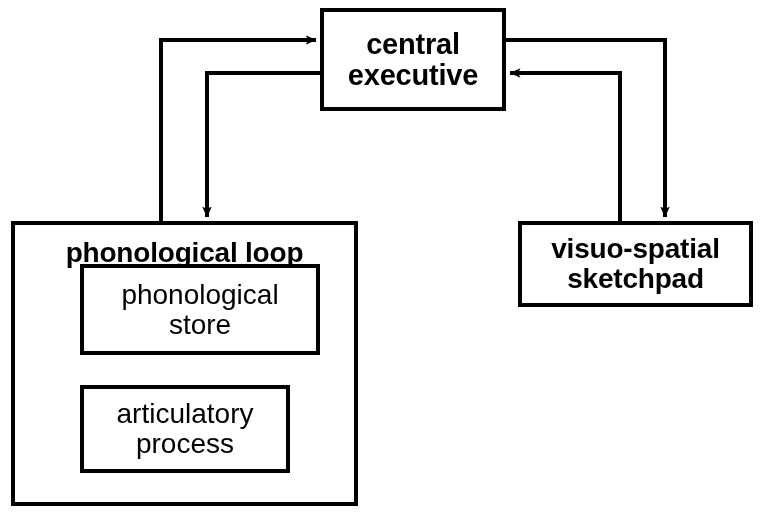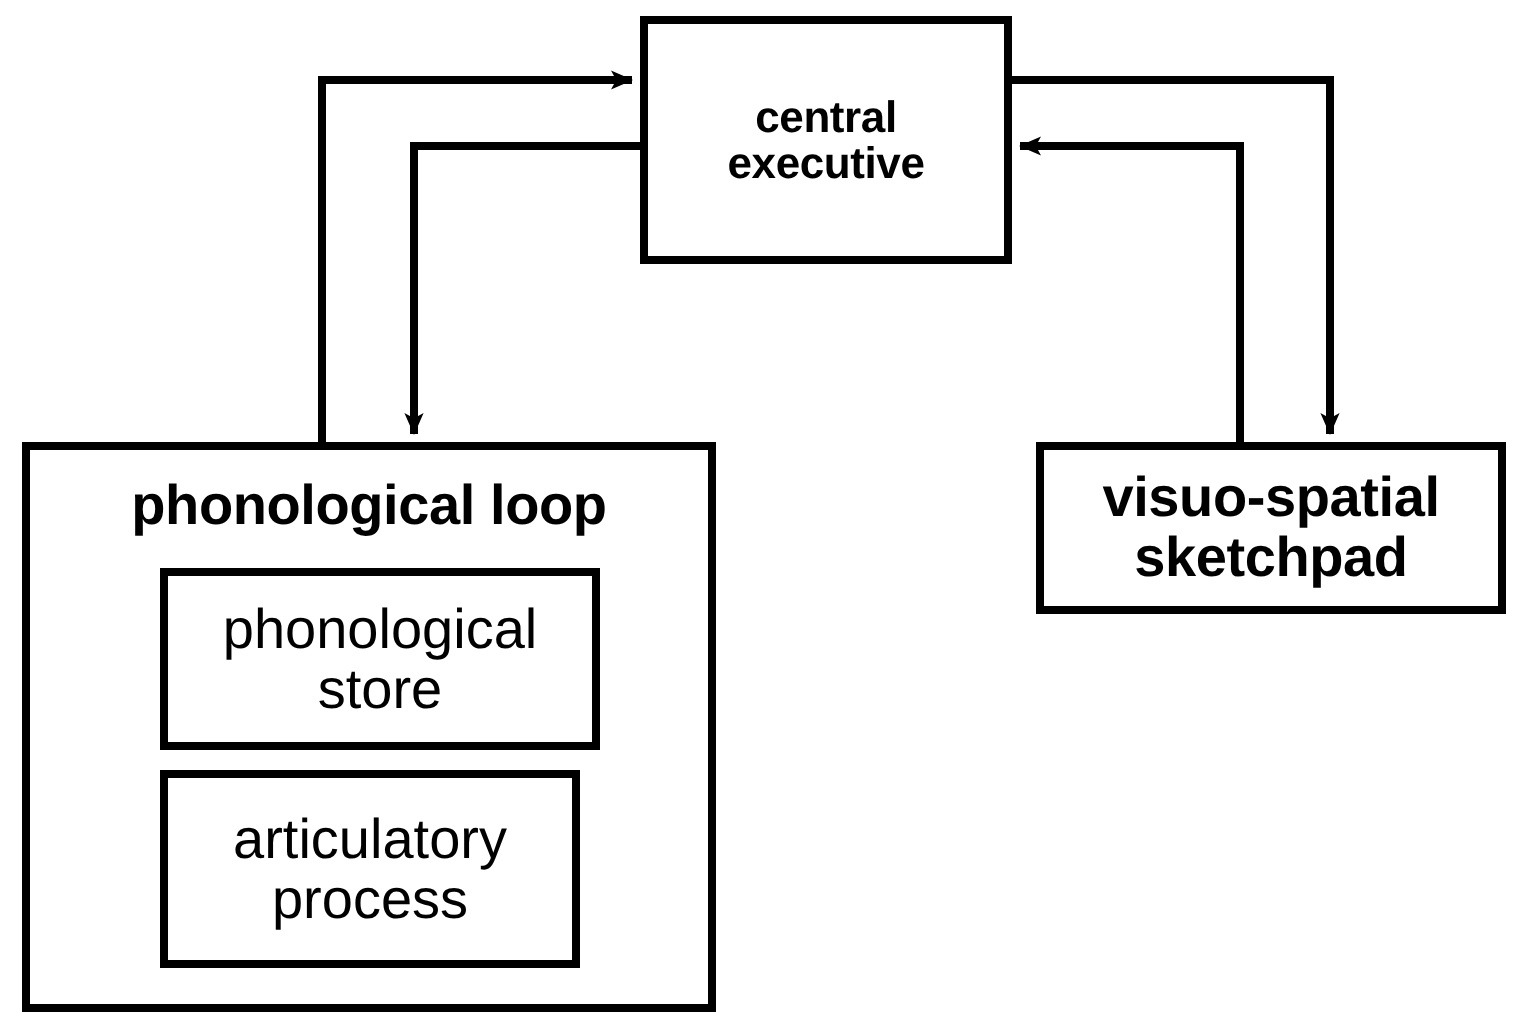--- a/index.html
+++ b/index.html
@@ -47,22 +47,22 @@
   }
   .plain-box .box-label {
     font-weight: normal;
   }
 
   
   #box-central-executive {
     left: 320px;
     top: 8px;
     width: 186px;
-    height: 124px;
-    font-size: 22px;
+    height: 103px;
+    font-size: 29px;
     letter-spacing: -0.2px;
     z-index: 3;
   }
 
   
   #box-visuospatial-sketchpad {
     left: 518px;
     top: 221px;
     width: 235px;
     height: 86px;
@@ -86,31 +86,31 @@
     right: 0;
     top: 13px;
     font-size: 28px;
     font-weight: bold;
     letter-spacing: -0.2px;
   }
 
   
   #box-phonological-store {
     left: 80px;
-    top: 284px;
-    width: 220px;
+    top: 264px;
+    width: 240px;
     height: 91px;
     font-size: 28px;
     z-index: 4;
   }
   #box-articulatory-process {
     left: 80px;
     top: 385px;
     width: 210px;
-    height: 99px;
+    height: 88px;
     font-size: 28px;
     z-index: 4;
   }
 </style>
 </head>
 <body>
 
 <div id="diagram-root">
 
   <svg id="wm-svg" viewBox="0 0 765 512">

